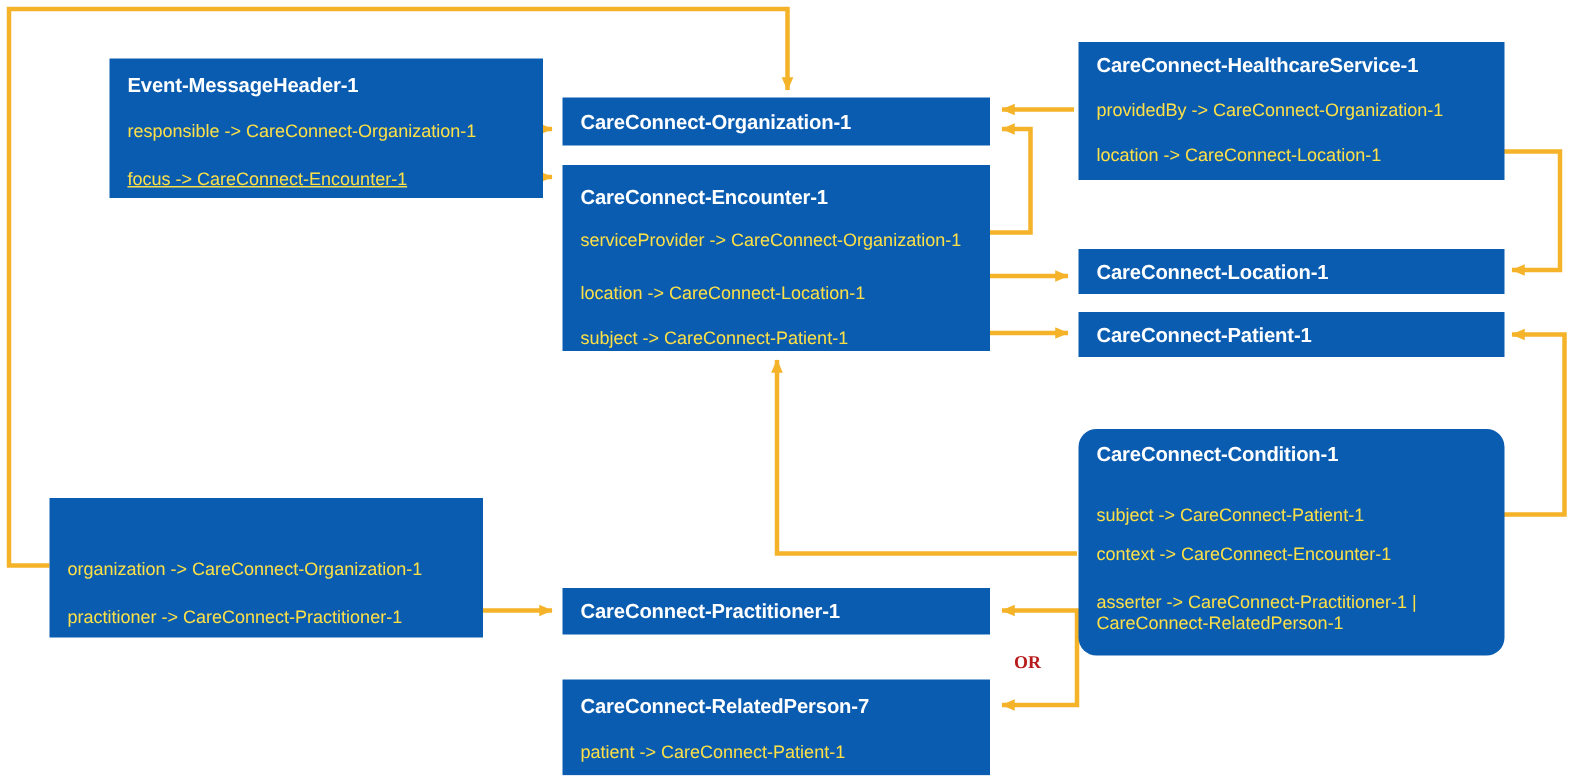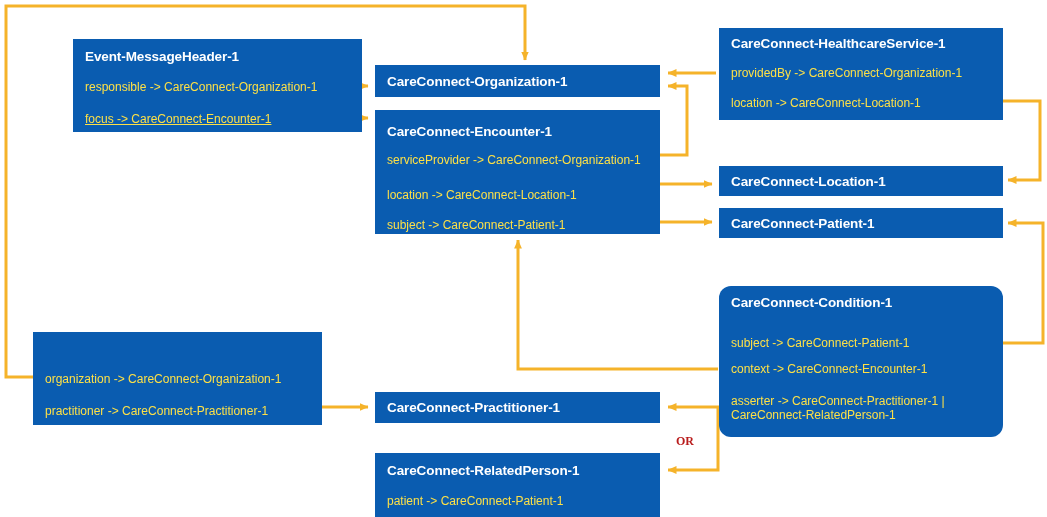--- a/index.html
+++ b/index.html
@@ -102,19 +102,19 @@
   <div class="node" style="left:33px;top:332px;width:289px;height:93px;">
     <div class="attr" style="top:40px;">organization -&gt; CareConnect-Organization-1</div>
     <div class="attr" style="top:72px;text-align:center;">practitioner -&gt; CareConnect-Practitioner-1</div>
   </div>
 
   <div class="node" style="left:375px;top:392px;width:285px;height:31px;">
     <div class="title" style="top:8px;">CareConnect-Practitioner-1</div>
   </div>
 
   <div class="node" style="left:375px;top:453px;width:285px;height:64px;">
-    <div class="title" style="top:10px;">CareConnect-RelatedPerson-1</div>
+    <div class="title" style="top:10px;">CareConnect-RelatedPerson-7</div>
     <div class="attr" style="top:41px;">patient -&gt; CareConnect-Patient-1</div>
   </div>
 
   <div class="orlabel" style="left:676px;top:434px;">OR</div>
 
 </div>
 
 </body></html>

